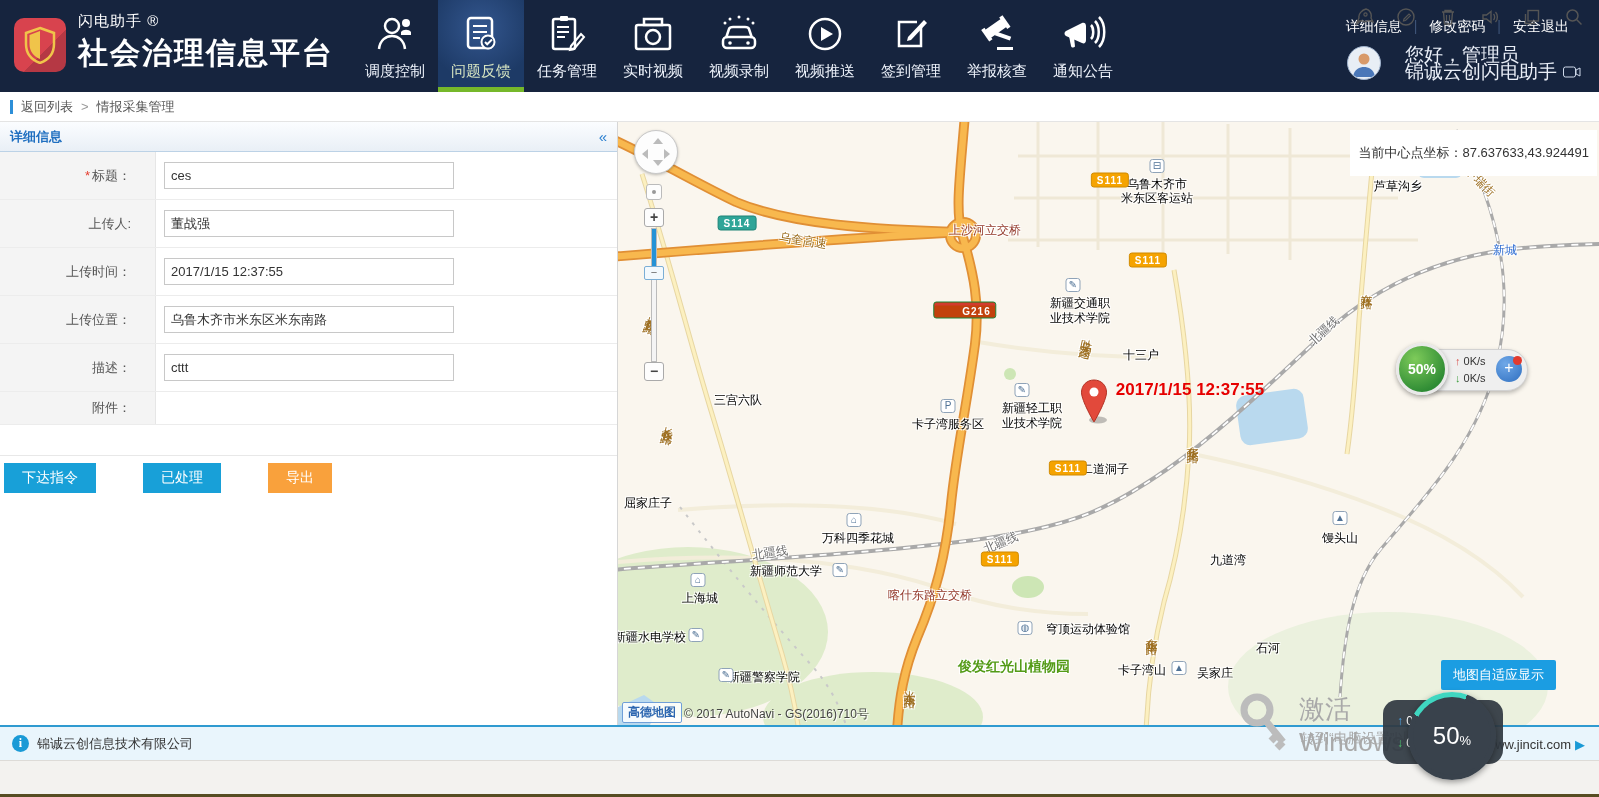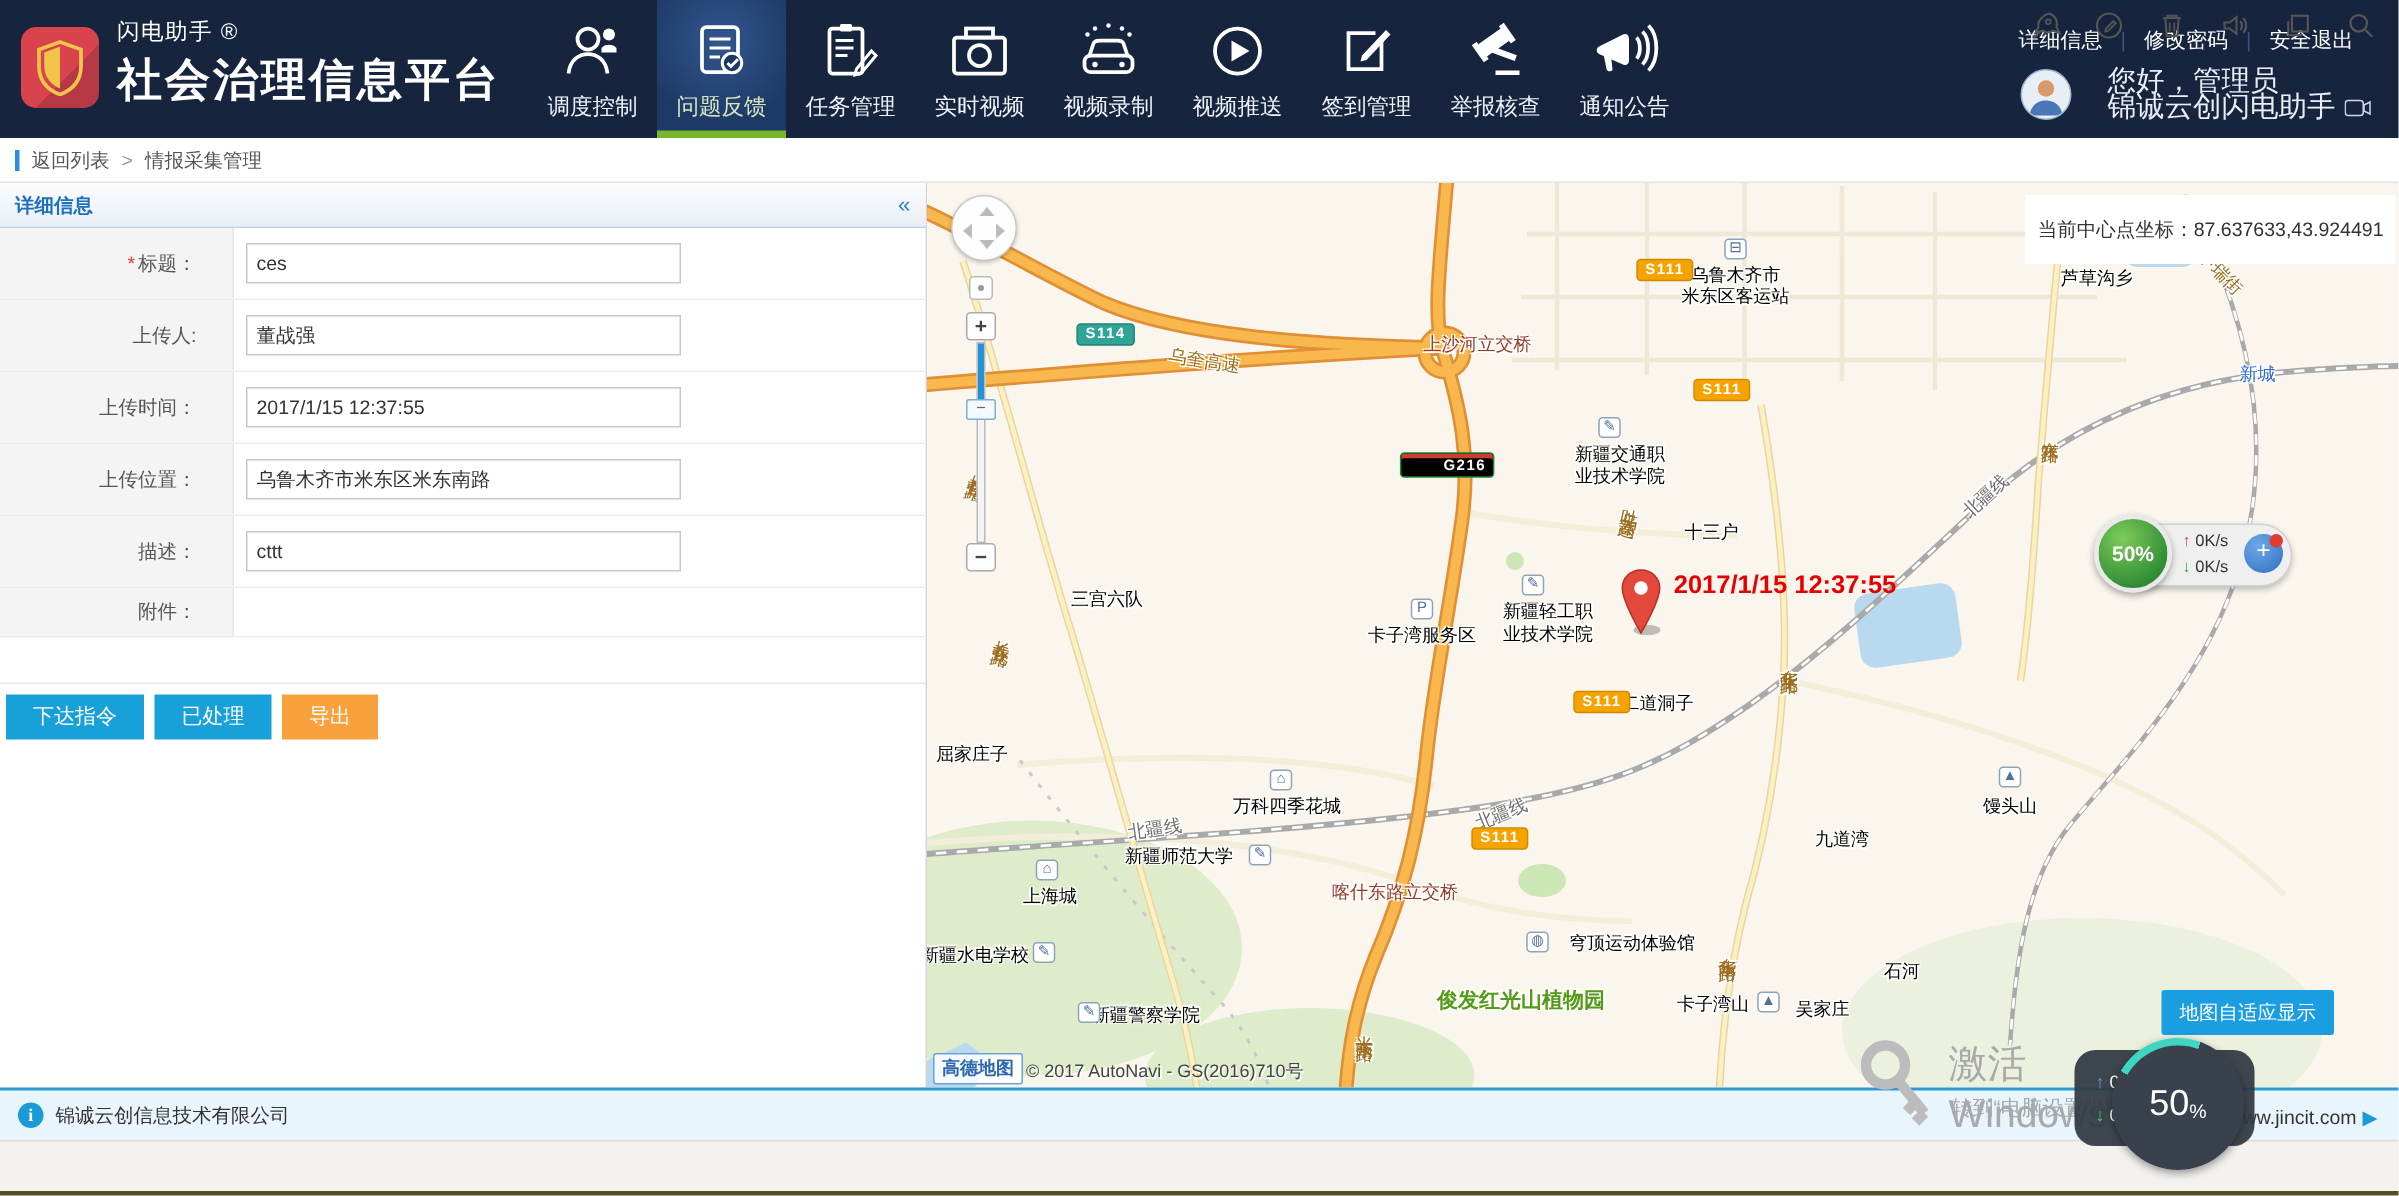--- a/index.html
+++ b/index.html
@@ -41,42 +41,42 @@
   #panel-title { color:#1f6fc0; font-weight:bold; font-size:13px; }
   #panel-collapse { color:#2a7fd0; font-size:15px; cursor:pointer; }
   .frow { display:flex; border-bottom:1px solid #ececec; }
   .flabel { width:156px; background:#f4f4f4; border-right:1px solid #e6e6e6; display:flex;
     align-items:center; justify-content:flex-end; padding-right:24px; font-size:13px; color:#555; }
   .flabel .req { color:#e53c2e; margin-right:2px; }
   .fval { flex:1; display:flex; align-items:center; padding-left:8px; }
   .fval input { width:290px; height:27px; border:1px solid #c8c8c8; font-size:13px; color:#333;
     padding:0 6px; font-family:inherit; background:#fff; }
   #panel-divider { position:absolute; left:0; top:333px; width:617px; border-bottom:1px solid #e8e8e8; }
-  #btn-row { position:absolute; left:4px; top:341px; display:flex; }
+  #btn-row { position:absolute; left:4px; top:341px; display:flex;gap:40px; }
   .pbtn { height:30px; color:#fff; font-size:14px; border:none; cursor:pointer; margin-right:7px;
     padding:0 18px; font-family:inherit; }
   
   #map { position:absolute; left:618px; top:122px; width:981px; height:603px; background:#faf6ee; overflow:hidden; cursor:default; }
   #map svg.base { position:absolute; left:0; top:0; }
   .mlabel { position:absolute; font-size:12px; color:#000000; white-space:nowrap; transform:translate(-50%,-50%);
     text-shadow:1px 1px 0 #fff,-1px 1px 0 #fff,1px -1px 0 #fff,-1px -1px 0 #fff; z-index:5; }
   .mlabel.road { color:#9c6d1e; }
   .mlabel.rail { color:#6e6e6e; }
   .mlabel.bridge { color:#93392b; }
   .mlabel.park { color:#549b17; font-weight:bold; font-size:14px; }
   .mlabel.town { color:#2b6bd3; }
   .mlabel.mark { color:#e60000; font-weight:bold; font-size:17px; text-shadow:none; }
   .mlabel.v { writing-mode:vertical-rl; text-orientation:upright; letter-spacing:2px; }
   .micon { position:absolute; width:15px; height:14px; background:#fff; border:1px solid #8fa3b8; border-radius:3px;
     color:#4f7296; font-size:10px; line-height:12px; text-align:center; transform:translate(-50%,-50%); z-index:5; }
   .mbadge { position:absolute; transform:translate(-50%,-50%); font-size:10px; font-weight:bold; color:#fff;
     padding:1px 5px; border-radius:3px; z-index:6; letter-spacing:1px; }
   .mbadge.y { background:#f5a300; border:1px solid #d08a00; }
   .mbadge.g { background:#2fa598; border:1px solid #1e8377; }
-  .mbadge.n { background:#000000; border:1px solid #1d853a; box-shadow:inset 0 3px 0 #d23c2e; padding-top:3px;padding-left:28px; }
+  .mbadge.n { background:#c2410c; border:1px solid #1d853a; box-shadow:inset 0 3px 0 #d23c2e; padding-top:3px;padding-left:28px; }
   #coord-strip { position:absolute; right:2px; top:8px; background:#fff; padding:14px 8px; font-size:13px; color:#333; z-index:8; }
   #fit-btn { position:absolute; left:823px; top:538px; background:#1b9de2; color:#fff; font-size:13px;
     padding:6px 12px; border-radius:2px; cursor:pointer; z-index:8; }
   #amap-logo { position:absolute; left:4px; top:580px; background:rgba(255,255,255,.85); border:1px solid #6f9fd8;
     color:#2c66b0; font-size:12px; font-weight:bold; padding:1px 5px; border-radius:2px; z-index:8; }
   #map-copy { position:absolute; left:66px; top:584px; font-size:12px; color:#444; z-index:8;
     text-shadow:1px 1px 0 #fff; }
   
   #compass { position:absolute; left:16px; top:8px; width:44px; height:44px; border-radius:50%;
     background:#fdfdfd; border:1px solid #c9c9c9; box-shadow:0 1px 3px rgba(0,0,0,.25); z-index:9; }

